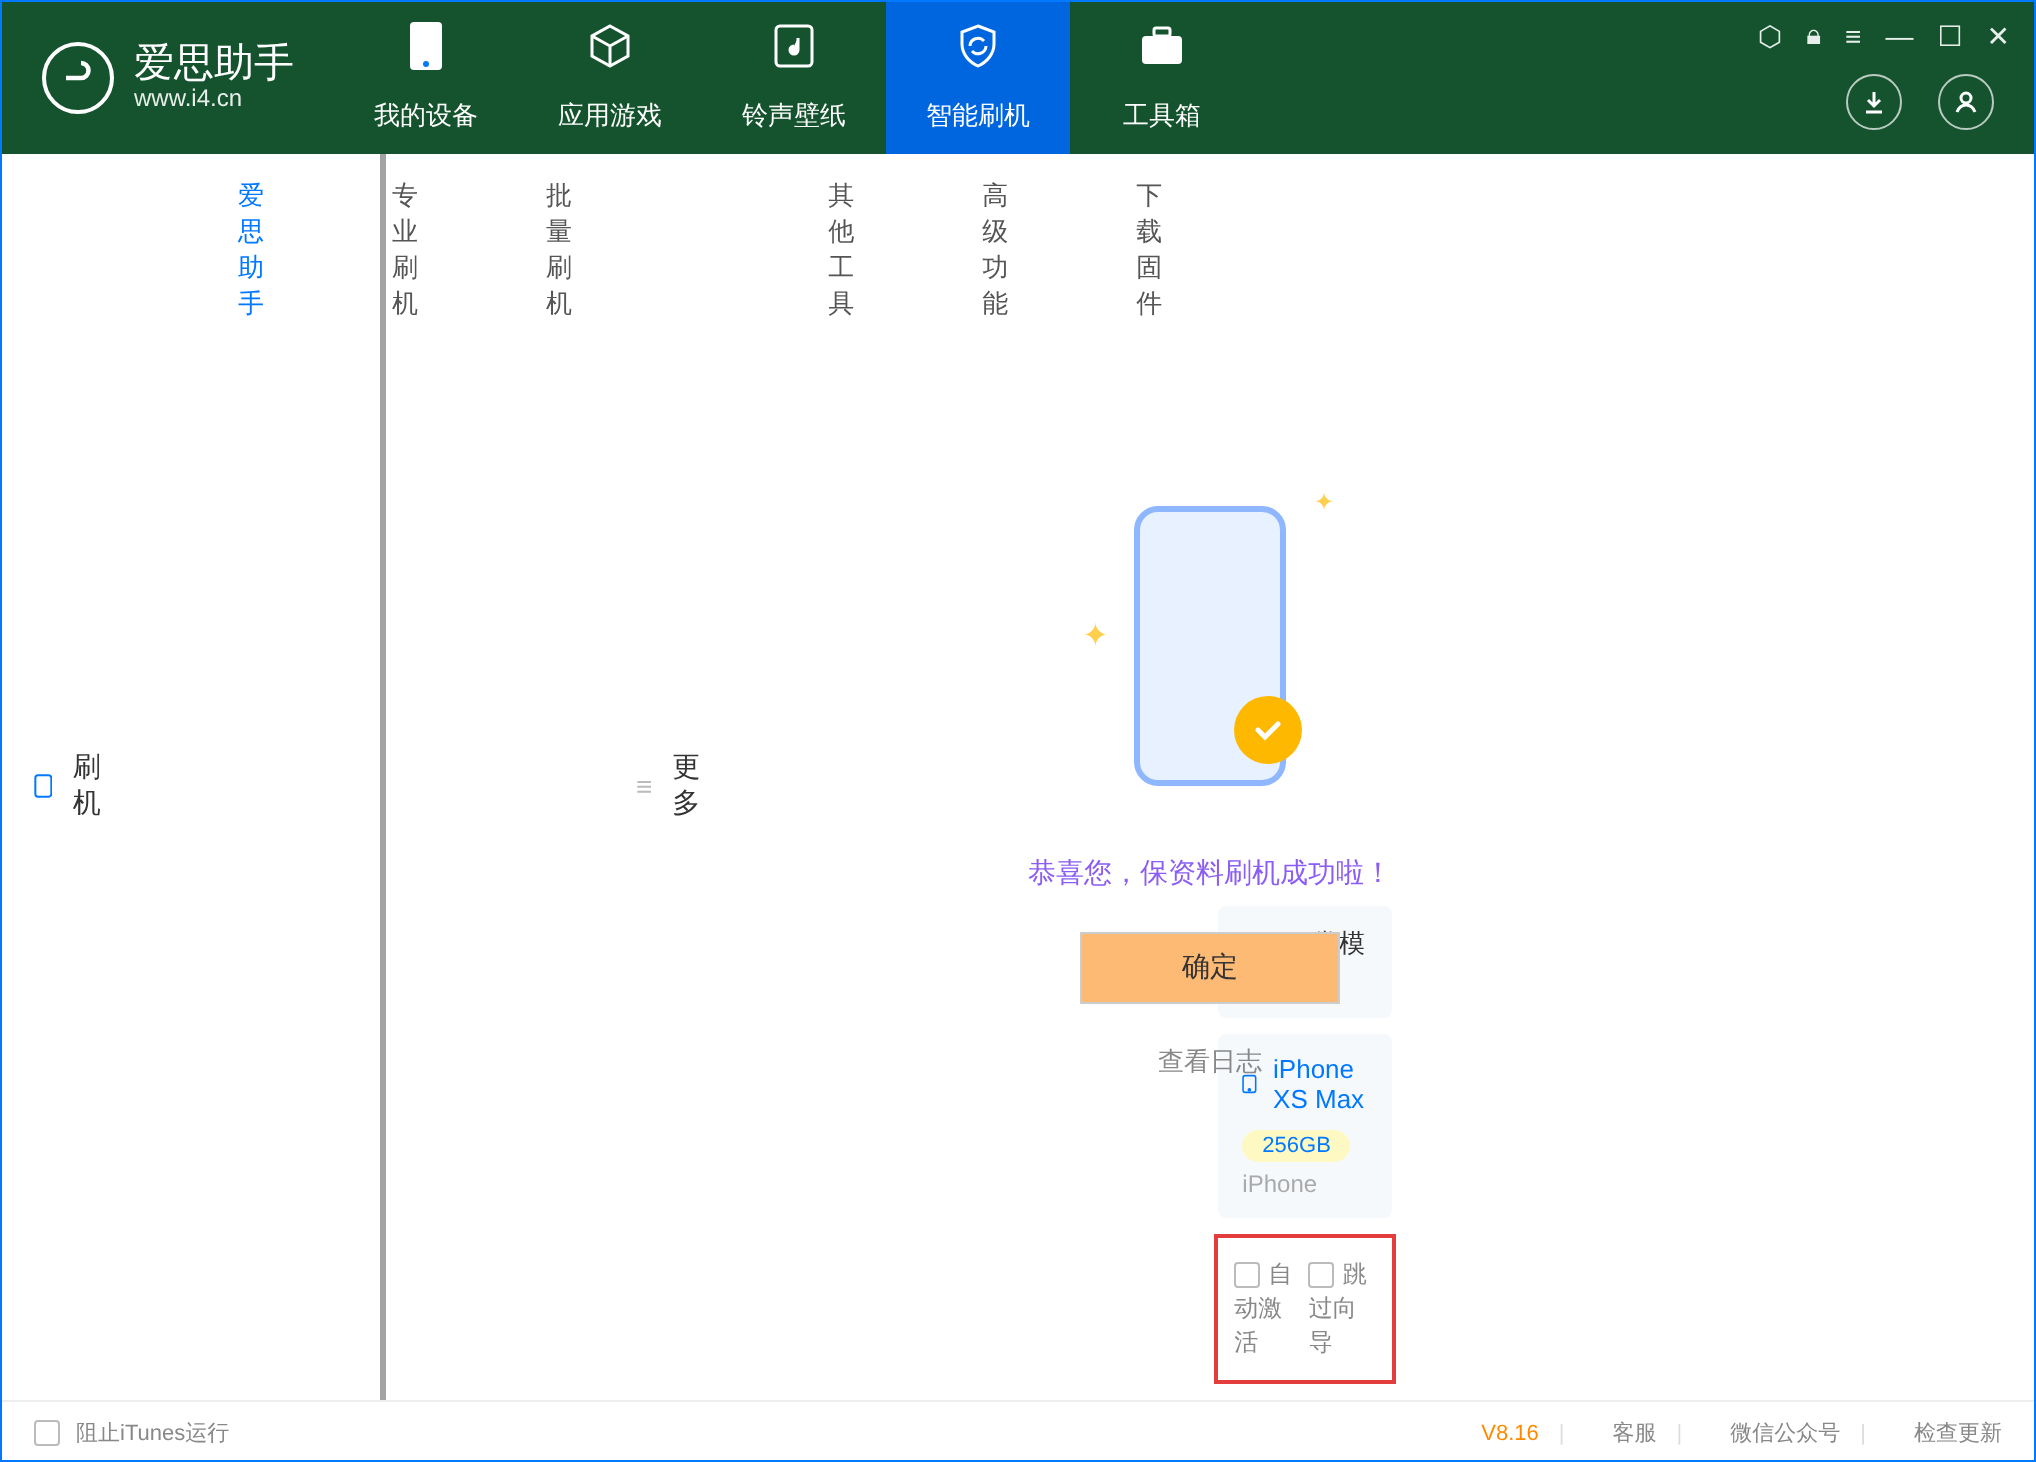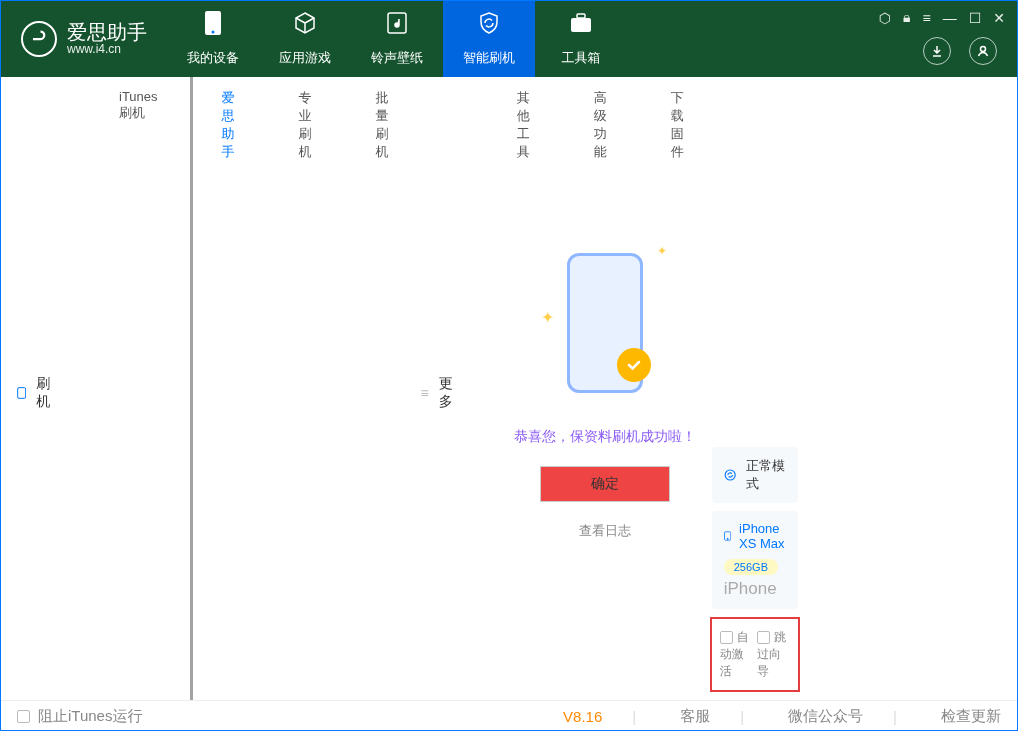--- a/index.html
+++ b/index.html
@@ -27,38 +27,38 @@
 .side-section-head { display: flex; align-items: center; gap: 10px; padding: 18px 16px 10px; color: #333; font-size: 14px; }
 .side-section-head svg, .side-section-head .mini-icon { width: 14px; height: 14px; }
 .side-list-item { padding: 12px 16px 12px 48px; font-size: 13px; color: #555; cursor: pointer; }
 .side-list-item.active { color: #0078ff; }
 
 .device-panel { margin-top: auto; }
 .mode-card, .device-card { margin: 8px 12px; background: #f6f9fc; border-radius: 4px; padding: 10px 12px; display: flex; align-items: center; gap: 10px; font-size: 13px; color: #333; }
 .device-card { flex-direction: column; align-items: flex-start; gap: 4px; }
 .device-card .d-name { color: #0078ff; font-weight: 500; display: flex; align-items: center; gap: 8px;}
 .capacity-tag { background: #fef9c3; color: #0078ff; font-size: 11px; border-radius: 10px; padding: 2px 10px; margin-top: 4px; }
-.device-sub { color: #aaa; font-size: 17px; }
+.device-sub { color: #aaa; font-size: 12px; }
 
 .options-row { border: 2px solid #e43d3d; margin: 8px 10px; padding: 10px 8px; display: flex; gap: 4px; font-size: 12px; color: #888; align-items: center; }
 .chk { width: 13px; height: 13px; border: 1px solid #bbb; display: inline-block; border-radius: 2px; margin-right: 4px; vertical-align: middle; }
 
 .main { flex: 1; position: relative; display: flex; flex-direction: column; align-items: center; justify-content: center; gap: 20px; }
 .phone-illust { position: relative; width: 140px; height: 170px; display: flex; align-items: center; justify-content: center; }
 .phone-frame { width: 76px; height: 140px; border: 3px solid #8fb7ff; border-radius: 12px; background: #e8f1ff; position: relative; }
 .check-badge { position: absolute; right: 24px; bottom: 26px; width: 34px; height: 34px; background: #ffb800; border-radius: 50%; display: flex; align-items: center; justify-content: center; }
 .star { position: absolute; font-size: 16px; color: #ffcf4d; }
 .star.s1 { left: 6px; top: 70px; }
 .star.s2 { right: 8px; top: 6px; font-size: 12px; }
 .success-text { font-size: 14px; color: #8b5cf6; }
-.ok-btn { width: 130px; height: 36px; border: 1px solid #ccc; background: #ef4444; font-size: 14px; color: #333; cursor: pointer; }
+.ok-btn { width: 130px; height: 36px; border: 1px solid #ccc; background: #fdba74; font-size: 14px; color: #333; cursor: pointer; }
 .log-link { color: #888; font-size: 13px; cursor: pointer; }
 
 
-.footer { height: 32px; border-top: 1px solid #eee; display: flex; align-items: center; padding: 0 16px; font-size: 15px; color: #888; gap: 20px; }
+.footer { height: 32px; border-top: 1px solid #eee; display: flex; align-items: center; padding: 0 16px; font-size: 11px; color: #888; }
 .footer .fchk { display: flex; align-items: center; gap: 4px; }
 .footer .spacer { flex: 1; }
 .footer .fitem { margin-left: 14px; cursor: pointer; }
 .footer .sep { margin: 0 10px; color: #ddd; }
 .footer .ver { color: #ff8a00; }
 </style>
 </head>
 <body>
 
 <div class="header">
@@ -144,21 +144,20 @@
 </div>
 
 <div class="body">
   <div class="sidebar">
     <div class="side-section-head">
       <svg class="mini-icon" viewBox="0 0 14 18" fill="none" stroke="#0078ff" stroke-width="1.5">
           <rect x="1" y="1" width="12" height="16" rx="2"></rect>
         </svg>
       <span>刷机</span>
     </div>
-    <div class="side-list-item">iTunes刷机</div>
     <div class="side-list-item active">爱思助手</div>
     <div class="side-list-item">专业刷机</div>
     <div class="side-list-item">批量刷机</div>
 
     <div class="side-section-head">
       <span style="color:#bbb;">≡</span>
       <span>更多</span>
     </div>
     <div class="side-list-item">其他工具</div>
     <div class="side-list-item">高级功能</div>

